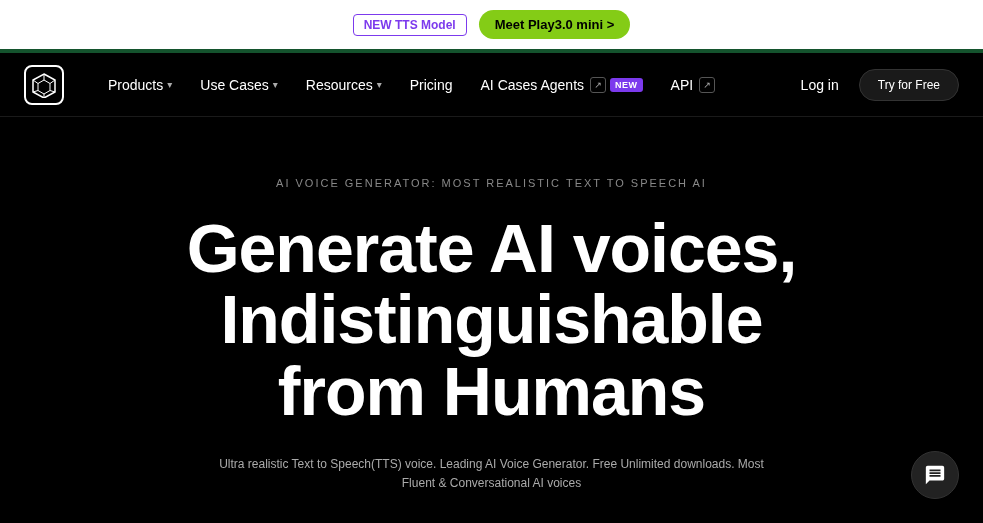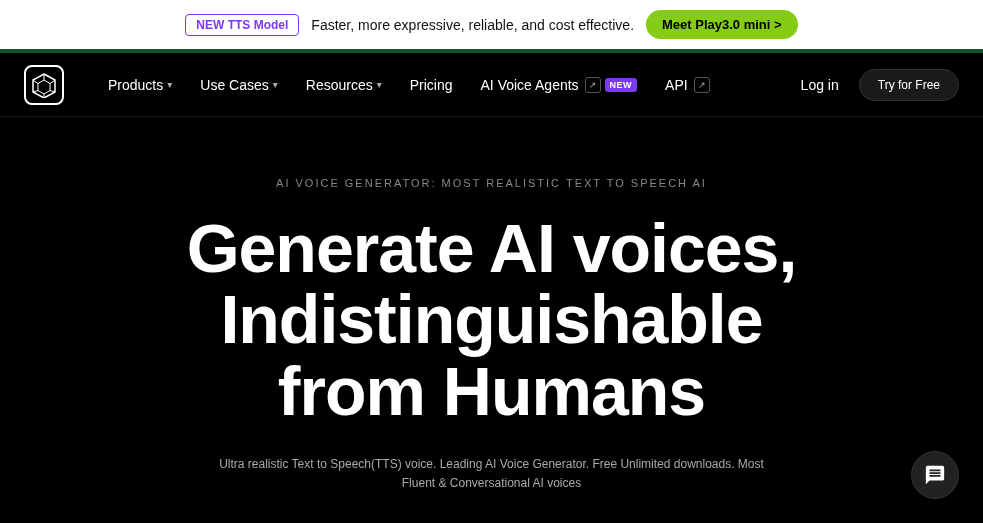--- a/index.html
+++ b/index.html
@@ -183,21 +183,20 @@
       cursor: pointer;
       border: 1px solid #333;
     }
     .chat-widget svg { width: 22px; height: 22px; }
   </style>
 </head>
 <body>
 
 <div class="announcement-bar">
   <span class="announcement-badge">NEW TTS Model</span>
-  <span class="announcement-text">Faster, more expressive, reliable, and cost effective.</span>
   <button class="announcement-cta">Meet Play3.0 mini &gt;</button>
 </div>
 
 <nav class="navbar">
   <div class="logo">
     <div class="logo-icon">
       <svg width="26" height="26" viewBox="0 0 26 26" fill="none">
         <polygon points="13,2 24,8 24,20 13,26 2,20 2,8" stroke="white" stroke-width="1.5" fill="none"></polygon>
         <polygon points="13,8 19,11.5 19,18.5 13,22 7,18.5 7,11.5" stroke="white" stroke-width="1" fill="none"></polygon>
         <line x1="13" y1="2" x2="13" y2="8" stroke="white" stroke-width="1"></line>
@@ -220,21 +219,21 @@
       <span class="chevron">▾</span>
     </div>
     <div class="nav-item">
       <span>Resources</span>
       <span class="chevron">▾</span>
     </div>
     <div class="nav-item">
       <span>Pricing</span>
     </div>
     <div class="nav-item">
-      <span>AI Voice Agents</span>
+      <span>AI Cases Agents</span>
       <span class="nav-ext-icon">↗</span>
       <span class="nav-badge">NEW</span>
     </div>
     <div class="nav-item">
       <span>API</span>
       <span class="nav-ext-icon">↗</span>
     </div>
   </div>
 
   <div class="nav-right">

